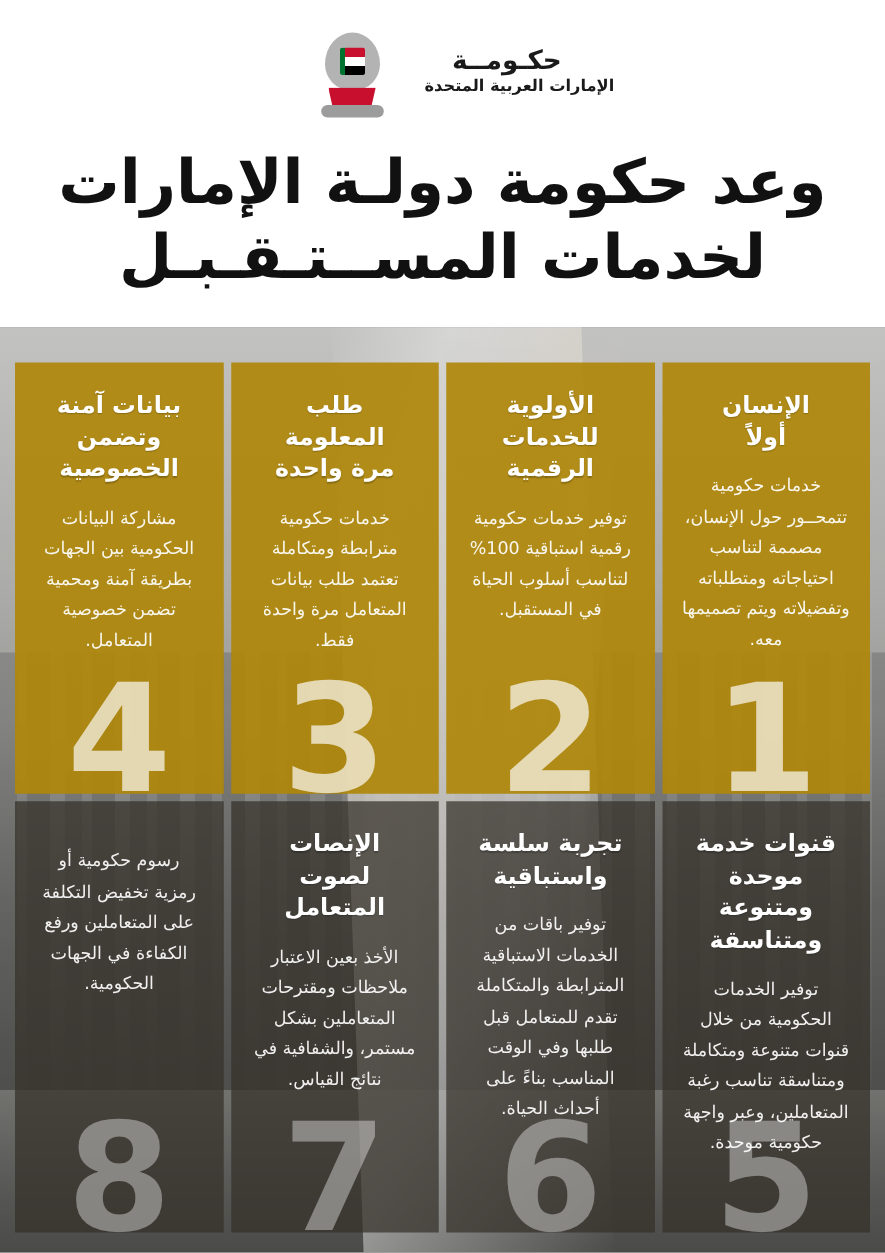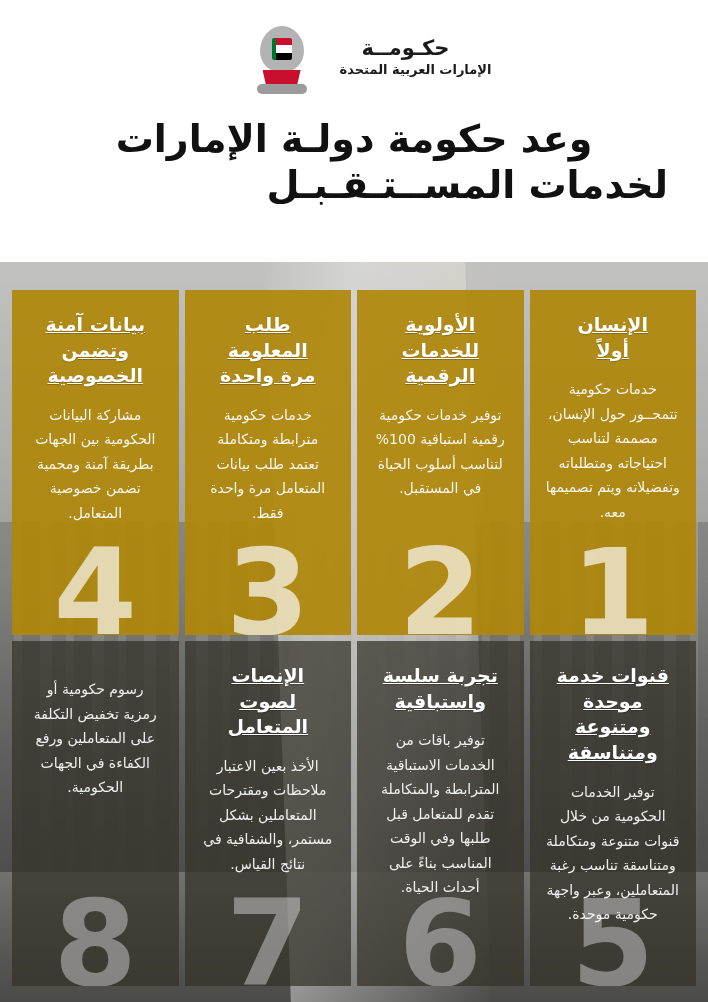--- a/index.html
+++ b/index.html
@@ -97,27 +97,26 @@
     margin-top: 2px;
     margin-left: 20px;
   }
 
   .main-title {
     text-align: center;
     margin-top: 26px;
     color: #111111;
     font-weight: bold;
     line-height: 1.22;
-    font-size: 38px;
+    font-size: 49px;
     letter-spacing: 0px;
     padding: 0 40px;
   }
   .main-title .t2 {
     display: block;
-    text-align: right;
   }
 
   
   .board {
     position: relative;
     width: 708px;
     height: 740px;
     overflow: hidden;
     background: #6d6d6d;
   }
@@ -199,21 +198,20 @@
   .card.gold { background: rgba(175,135,10,0.92); }
   .card.dark { background: rgba(52,48,42,0.72); }
 
   .card-title {
     font-size: 19px;
     font-weight: bold;
     line-height: 1.35;
     color: #ffffff;
     white-space: pre-line;
     text-shadow: 0 1px 1px rgba(0,0,0,.22);
-    text-decoration: underline;
   }
   .card-desc {
     margin-top: 14px;
     font-size: 14px;
     line-height: 1.75;
     color: rgba(255,255,255,.92);
   }
   .card-num {
     position: absolute;
     left: 0;

